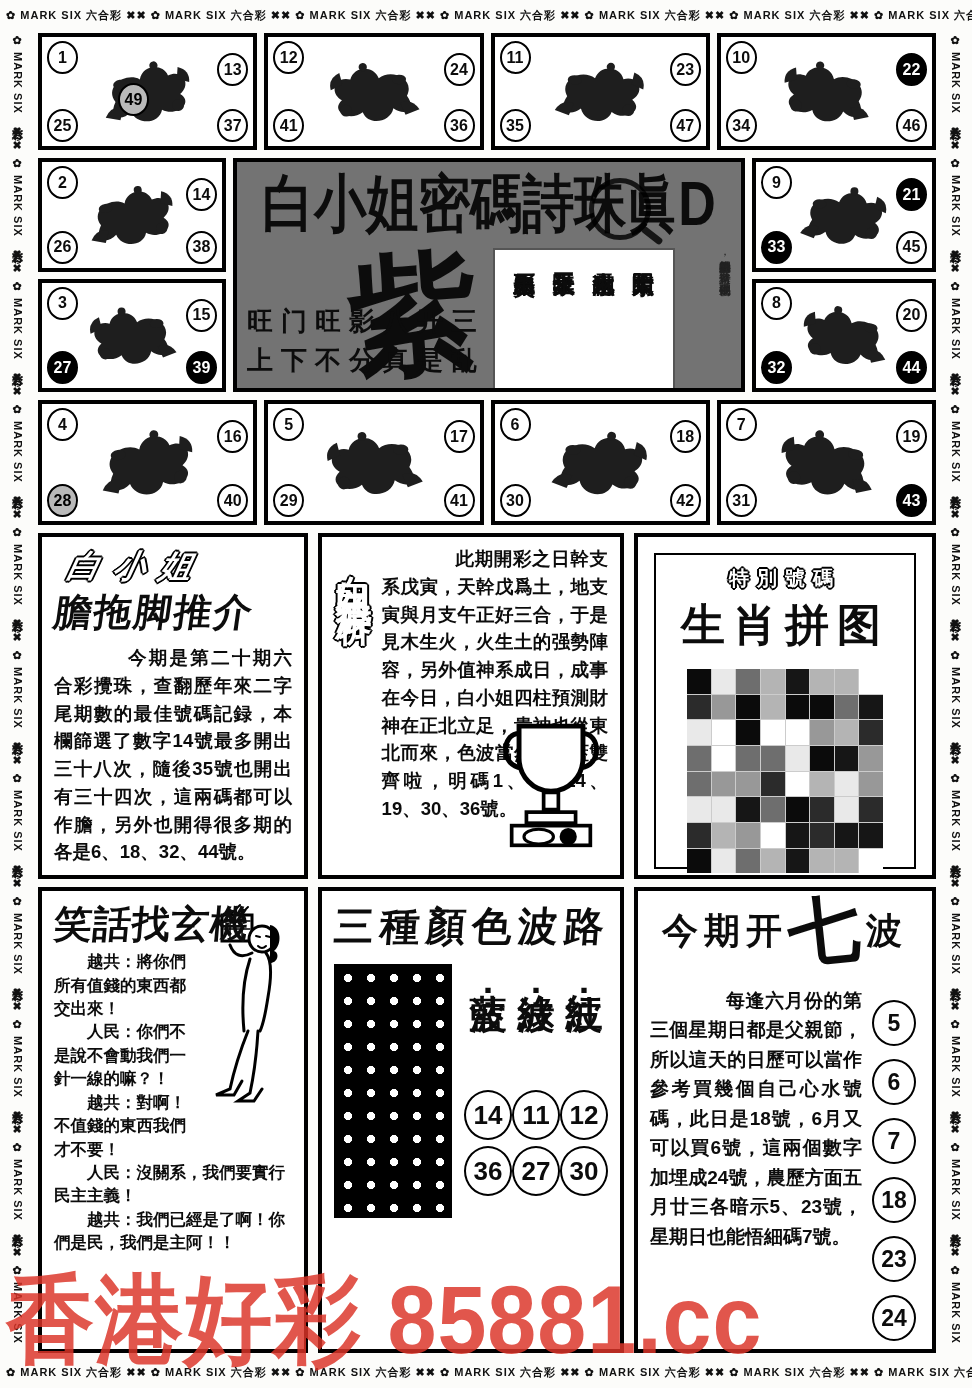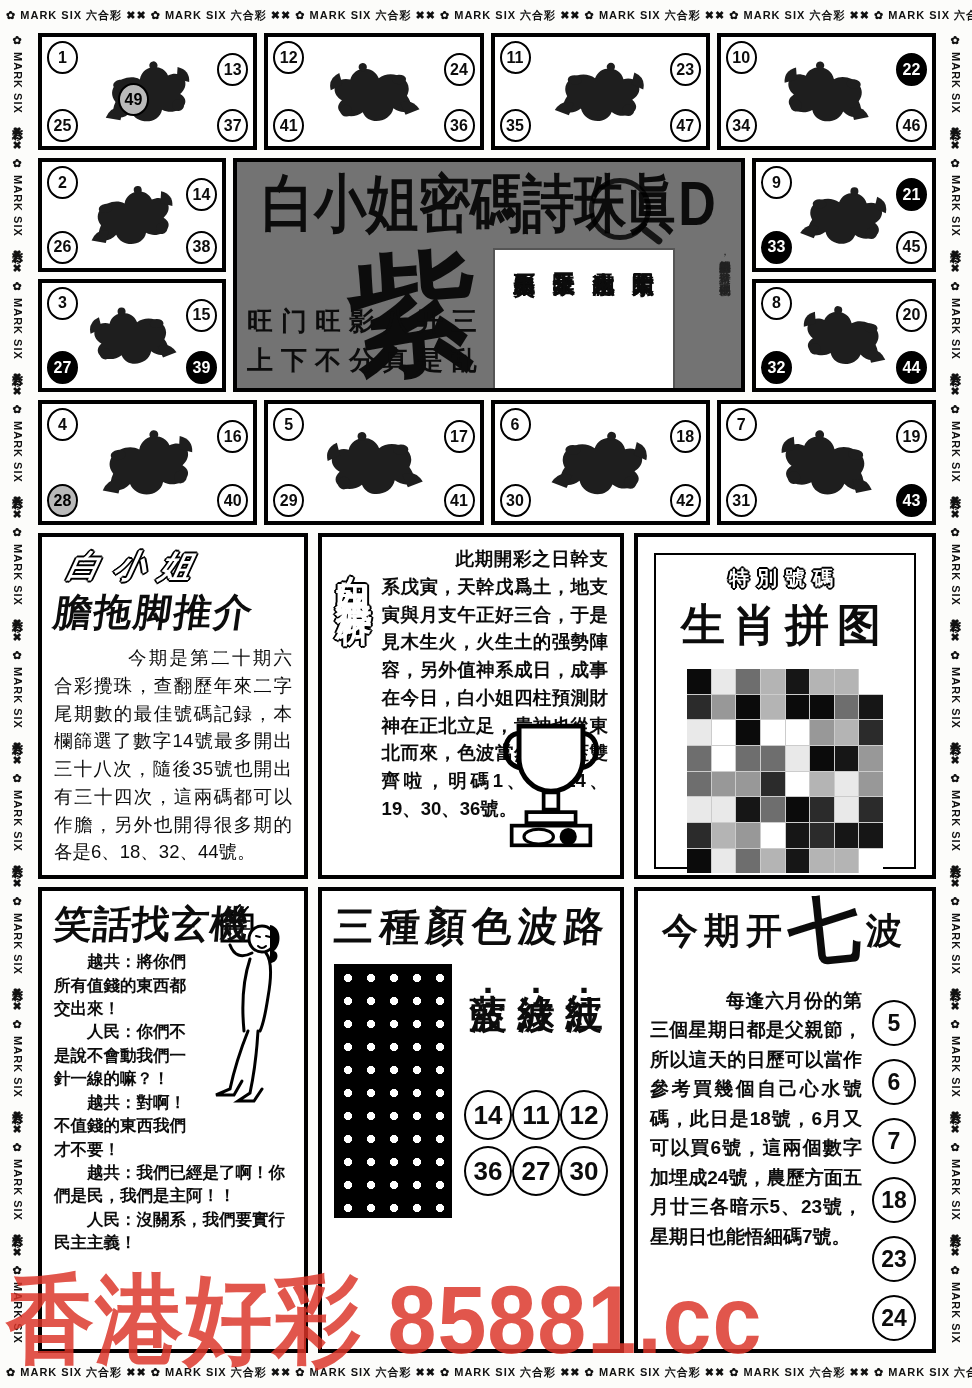--- a/index.html
+++ b/index.html
@@ -56,21 +56,21 @@
   
   .block{border:4px solid #000;background:#fff;position:relative;overflow:hidden;
     padding:8px 12px;}
   .otl{color:#fff;text-shadow:2px 0 #000,-2px 0 #000,0 2px #000,0 -2px #000,
     1px 1px #000,-1px -1px #000,1px -1px #000,-1px 1px #000;}
   
   .rec-h1{font-size:32px;font-weight:900;font-style:italic;transform:skewX(-12deg);
     letter-spacing:14px;margin-left:14px;}
   .rec-h2{font-size:38px;font-weight:900;transform:skewX(-8deg);letter-spacing:2px;
     margin:-2px 0 6px;}
-  .rec-body{font-size:18.5px;font-weight:400;line-height:1.5;text-indent:4em;
+  .rec-body{font-size:18.5px;font-weight:700;line-height:1.5;text-indent:4em;
     text-align:justify;}
   .rec-labels{display:flex;gap:58px;margin-top:8px;font-size:27px;font-weight:900;
     transform:skewX(-6deg);}
   .numcircle{display:inline-flex;width:36px;height:38px;border:2.5px solid #000;
     border-radius:50%;align-items:center;justify-content:center;font-size:22px;
     font-weight:700;background:#fff;}
   
   .cw{display:flex;gap:8px;}
   .vtitle{writing-mode:vertical-rl;font-size:36px;font-weight:900;line-height:1.1;
     letter-spacing:7px;padding-top:2px;}
@@ -403,22 +403,22 @@
             <path d="M50 58 q-10 30 -6 72"></path>
             <path d="M58 130 q-2 34 -8 62 l-12 8 h16 l8 -12"></path>
             <path d="M48 130 q-12 30 -18 58 l-14 6 h18 l8 -14"></path>
           </g>
         </svg>
         <div class="jk-title">笑話找玄機</div>
         <div class="jk-body">
           <p>越共：將你們所有值錢的東西都交出來！</p>
           <p>人民：你們不是說不會動我們一針一線的嘛？！</p>
           <p>越共：對啊！不值錢的東西我們才不要！</p>
+          <p>人民：沒關系，我們要實行民主主義！</p>
           <p>越共：我們已經是了啊！你們是民，我們是主阿！！</p>
-          <p>人民：沒關系，我們要實行民主主義！</p>
         </div>
       </div>
 
       <div class="block">
         <div class="wv-title">三種顏色波路</div>
         <div class="wv-body">
           <div class="balls"></div>
           <div class="wv-cols">
             <div class="wv-col">
               <div class="wv-label"><span>藍波</span><span>：</span></div>

